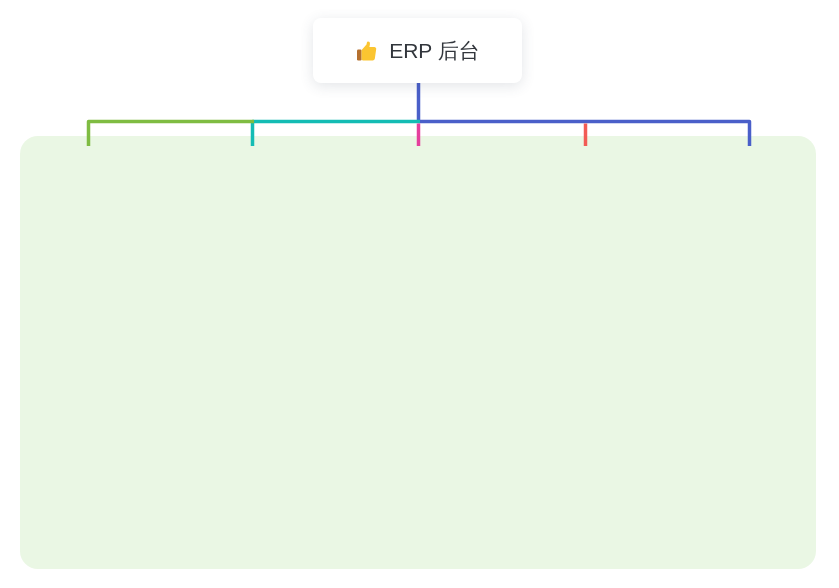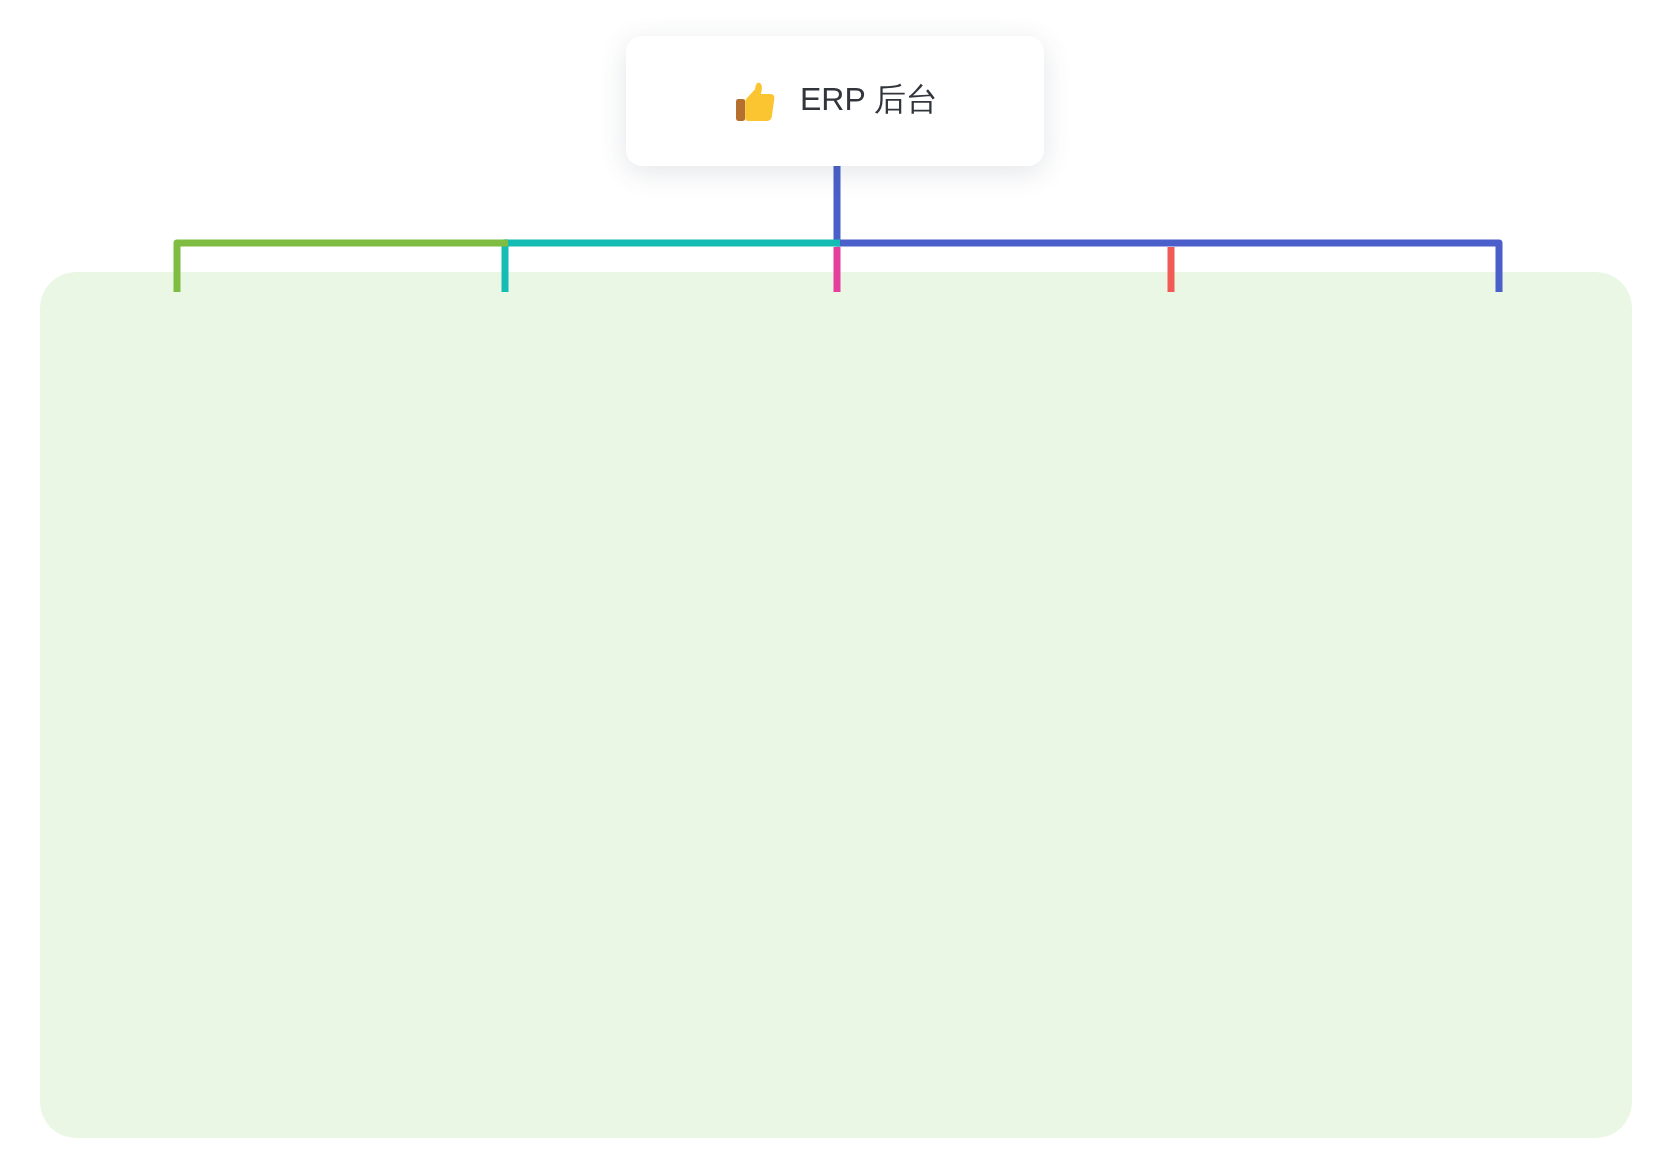--- a/index.html
+++ b/index.html
@@ -17,21 +17,21 @@
   
   .root-node {
     position: absolute;
     left: 313px; top: 18px;
     width: 209px; height: 65px;
     background: #ffffff;
     border-radius: 8px;
     box-shadow: 0 3px 14px rgba(60,70,90,0.14);
     display: flex; align-items: center; justify-content: center;
     gap: 10px;
-    font-size: 16px;
+    font-size: 21px;
     font-weight: 500;
     color: #32363c;
     z-index: 3;
   }
   .root-node .thumb { width: 24px; height: 24px; display: block; }
 
   
   svg.connectors {
     position: absolute; left: 0; top: 0;
     width: 839px; height: 588px;

